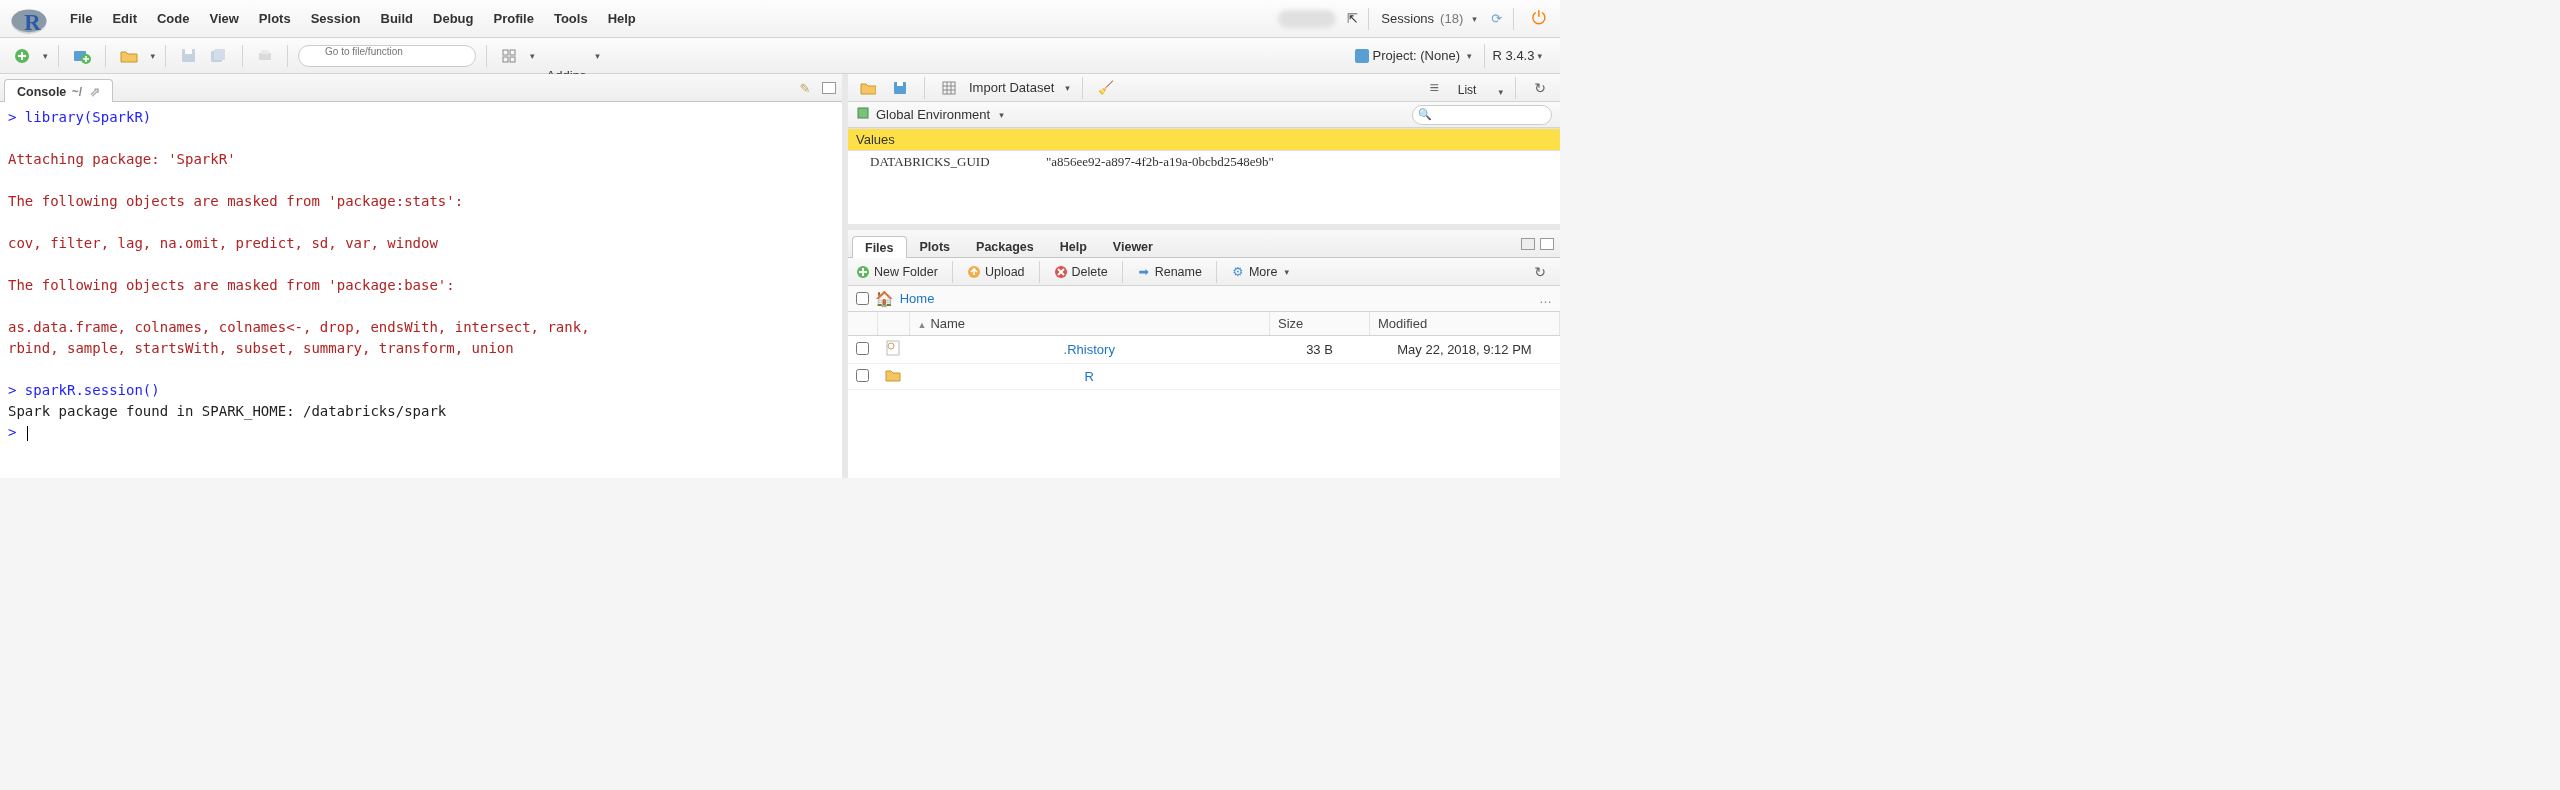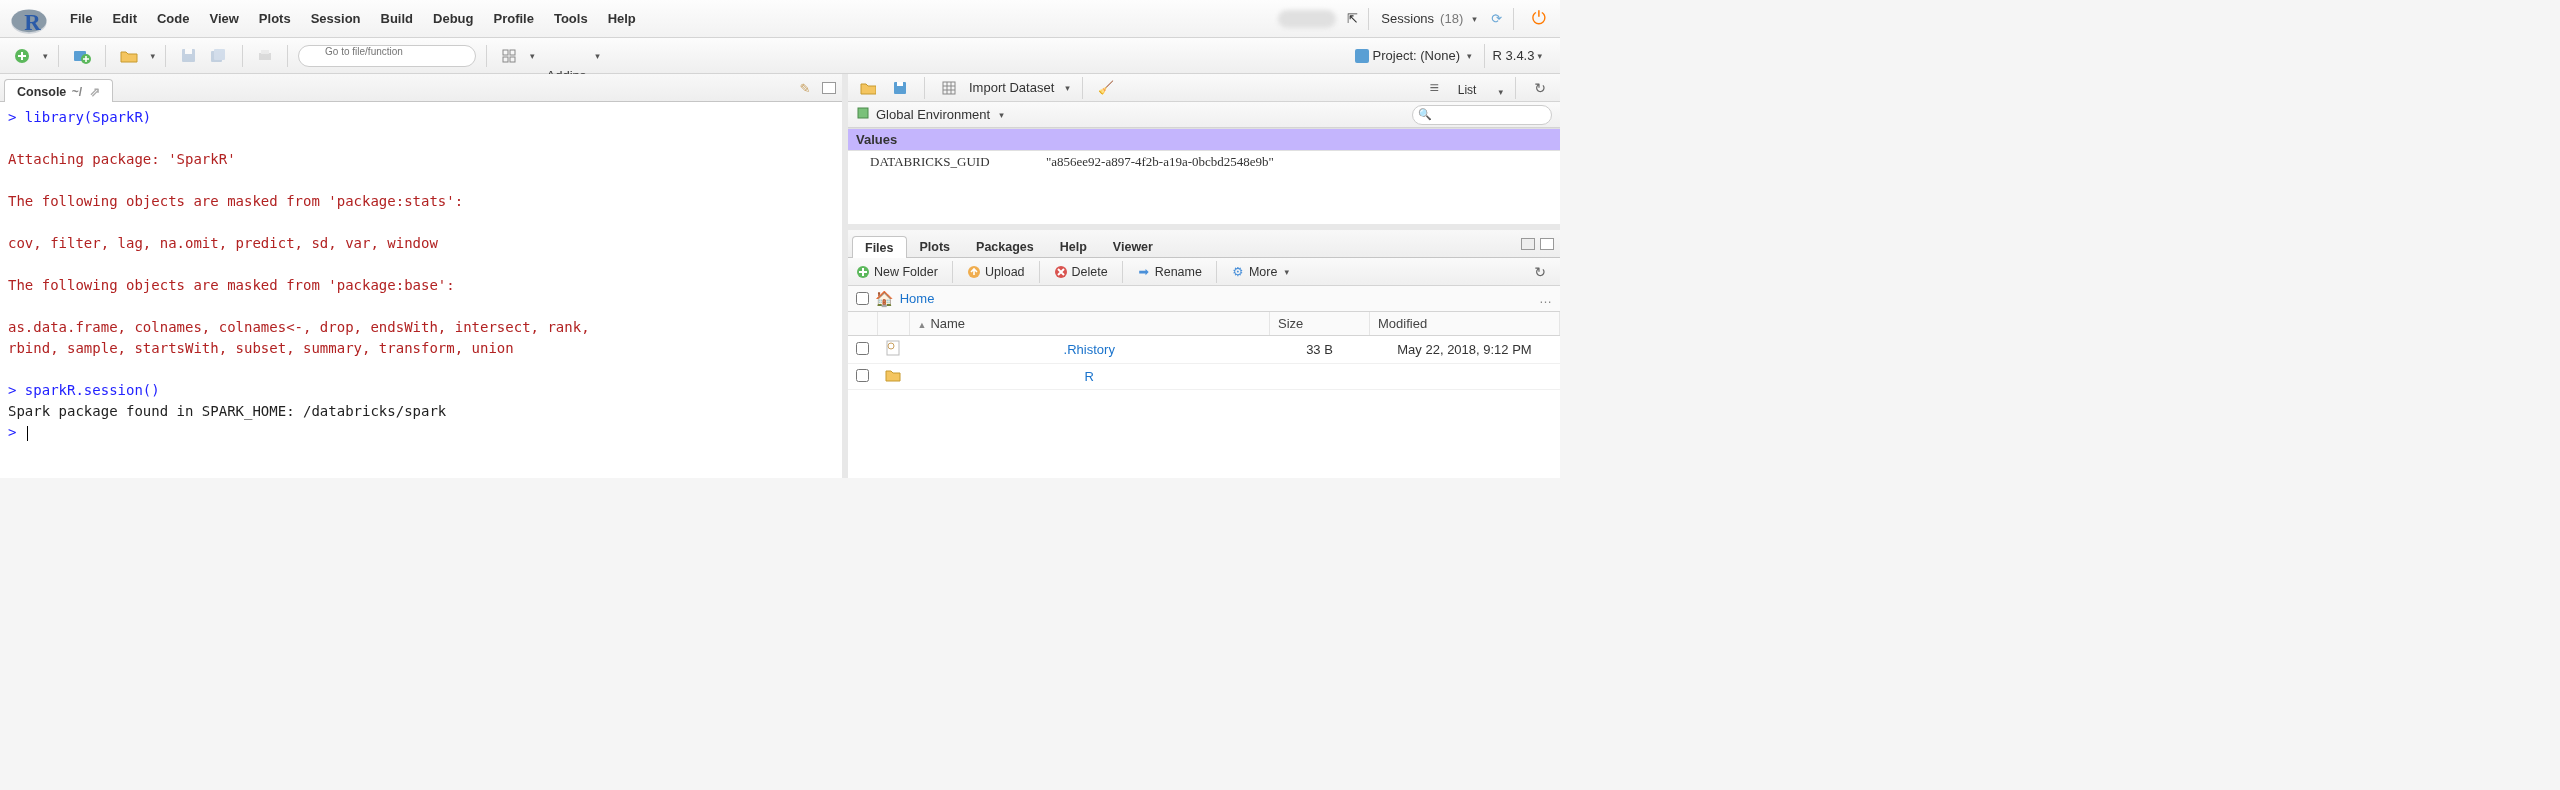--- a/index.html
+++ b/index.html
@@ -52,21 +52,21 @@
   
   .console-body { flex:1; background:#fff; padding: 5px 8px 8px 8px; font-family: "Menlo","Consolas",monospace; font-size: 14px; line-height: 21px; overflow:hidden;}
   .console-body .prompt { color:#2222ff; }
   .console-body .cmd { color:#2222ff; }
   .console-body .msg { color:#b22222; }
   .console-body .out { color:#222; }
   .cursor-bar { display:inline-block; width:1px; height:15px; background:#000; vertical-align:middle; margin-left:2px; animation: blink 1s steps(1) infinite;}
   @keyframes blink { 50% { opacity:0; } }
   
   
-  .env-section-hdr { padding:3px 8px; font-weight:700; font-size:13px; background:#c4b5fd; border-top:1px solid #e0e0e0; border-bottom:1px solid #e0e0e0;}
+  .env-section-hdr { padding:3px 8px; font-weight:400; font-size:13px; background:#fde047; border-top:1px solid #e0e0e0; border-bottom:1px solid #e0e0e0;}
   .env-row { display:flex; padding:3px 8px; font-family:Liberation Serif, serif; font-size:13px;}
   .env-row .k { width:190px; padding-left:14px;}
   .env-row .v { flex:1; }
   
   .global-env-row { display:flex; align-items:center; height:26px; padding:0 8px; gap:6px; border-bottom:1px solid #d4d4d4; background:linear-gradient(#fafafa,#f0f0f0);}
   
   
   .files-toolbar { display:flex; align-items:center; height:28px; padding:0 8px; gap:10px; background:linear-gradient(#fafafa,#efefef); border-bottom:1px solid #d4d4d4;}
   .ft-btn { display:flex; align-items:center; gap:4px; font-size:12.5px; cursor:pointer;}
   .ft-btn .ico { width:14px; height:14px; display:inline-flex; align-items:center; justify-content:center; }

